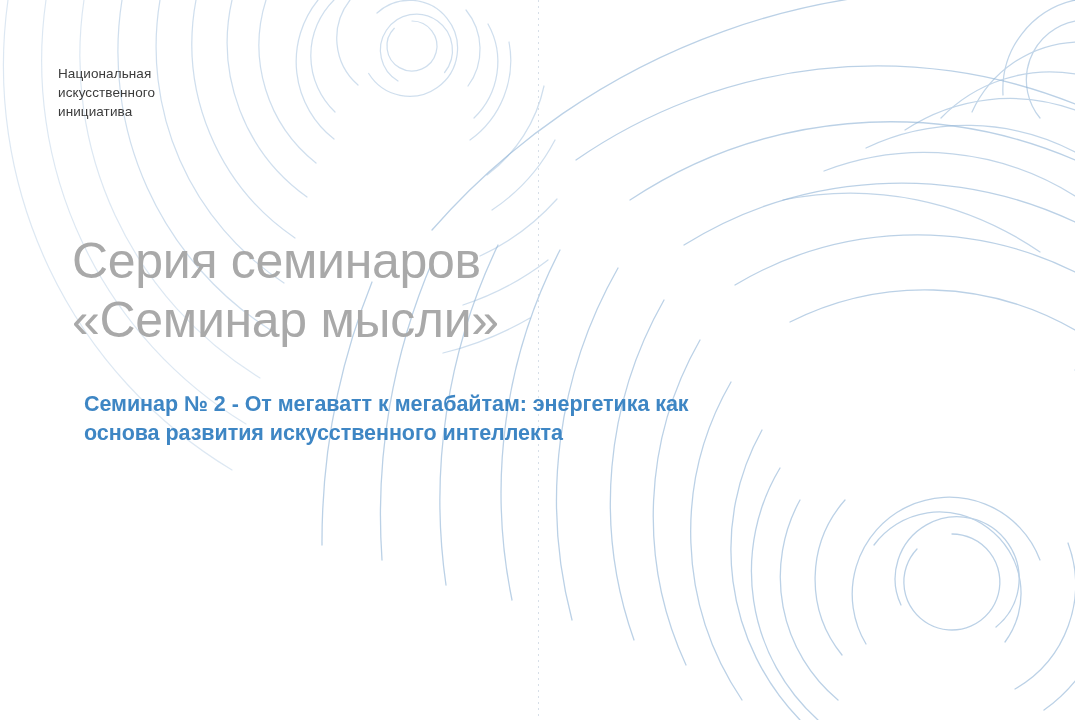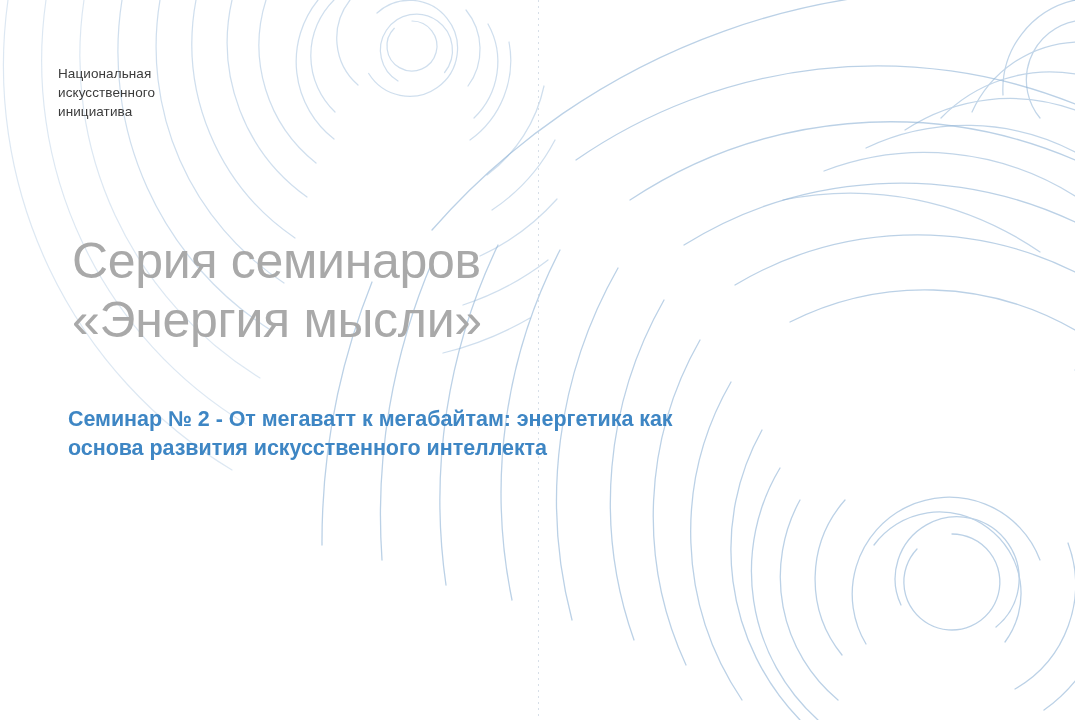--- a/index.html
+++ b/index.html
@@ -80,24 +80,23 @@
     color: #a9a9a9;
     font-size: 50px;
     line-height: 59px;
     font-weight: 400;
     letter-spacing: -.3px;
     white-space: nowrap;
   }
 
   #subtitle-block {
     position: absolute;
-    left: 68px;
+    left: 84px;
     top: 390px;
     width: 790px;
-    margin-top: 15px;
   }
   .subtitle-line {
     color: #3e86c4;
     font-size: 21.5px;
     line-height: 29px;
     font-weight: 700;
     letter-spacing: -.05px;
     white-space: nowrap;
   }
 </style>
@@ -191,21 +190,21 @@
   <div id="guide-line"></div>
 
   <div id="content">
 
     <div id="logo">Национальная
 искусственного
 инициатива</div>
 
     <div id="title-block">
       <div class="title-line">Серия семинаров</div>
-      <div class="title-line">«Энергия мысли»</div>
+      <div class="title-line">«Семинар мысли»</div>
     </div>
 
     <div id="subtitle-block">
       <div class="subtitle-line">Семинар № 2 - От мегаватт к мегабайтам: энергетика как</div>
       <div class="subtitle-line">основа развития искусственного интеллекта</div>
     </div>
 
   </div>
 </div>
 

